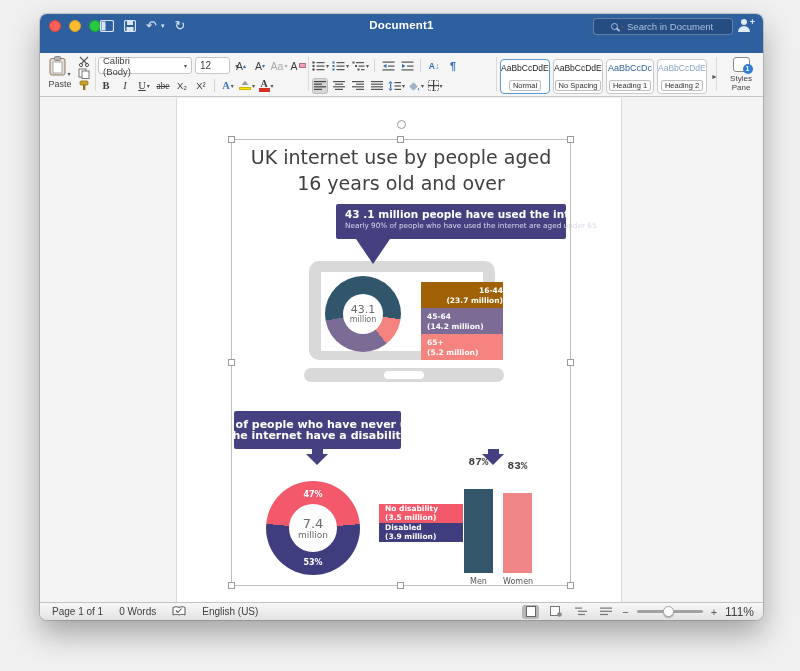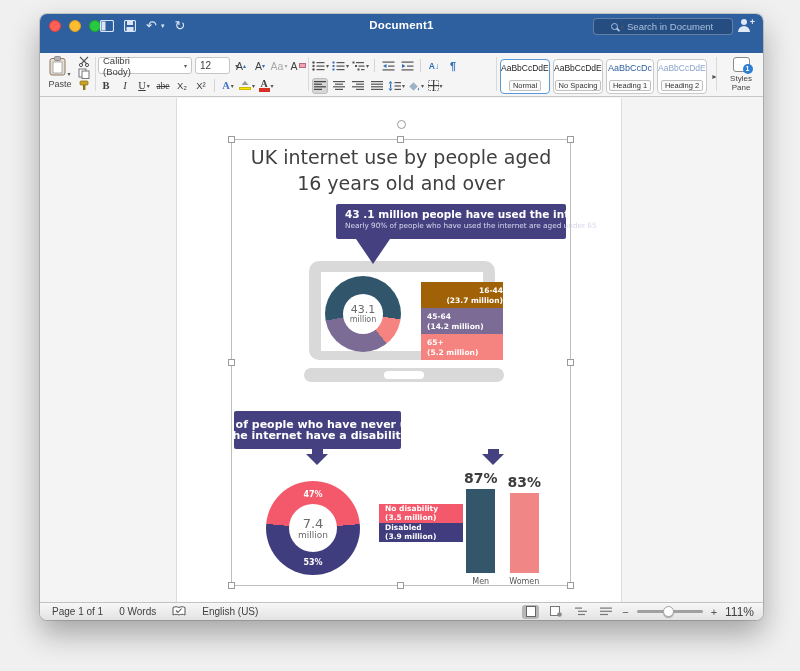--- a/index.html
+++ b/index.html
@@ -163,21 +163,21 @@
              border-radius:2px; display:flex; flex-direction:column; align-items:center; justify-content:center; }
   .banner3 { position:absolute; left:244px; top:313px; width:145px; height:38px; background:#454180;
              border-radius:2px; display:flex; flex-direction:column; align-items:center; justify-content:center; }
   .bline { color:#fff; font-size:11px; font-weight:bold; line-height:11px; white-space:nowrap; }
   .arrow-stem { position:absolute; width:11px; height:6px; background:#454180; }
   .arrow-head { position:absolute; width:0; height:0; border-left:11px solid transparent;
                 border-right:11px solid transparent; border-top:11px solid #454180; }
 
   .bars { position:absolute; left:287px; bottom:30px; display:flex; align-items:flex-end; gap:10px; }
   .bar-col { position:relative; display:flex; flex-direction:column; align-items:center; }
-  .bar-value { font-size:14px; color:#3c3c3c; margin-bottom:3px; font-weight:bold; }
+  .bar-value { font-size:11px; color:#3c3c3c; margin-bottom:21px; font-weight:bold;font-family:Liberation Mono, monospace; }
   .bar { width:29px; }
   .bar-name { position:absolute; top:calc(100% + 4px); width:100%; text-align:center; font-size:8px; color:#555; }
 
   
   .statusbar { position:absolute; left:0; right:0; bottom:0; height:18px;
                background:linear-gradient(#f7f7f7,#e3e3e3); border-top:1px solid #c2c2c2;
                display:flex; align-items:center; font-size:10px; color:#404040; }
   .sb-left { display:flex; align-items:center; gap:16px; padding-left:12px; }
   .sb-right { margin-left:auto; display:flex; align-items:center; gap:8px; padding-right:9px; }
   .view-ic { width:17px; height:14px; display:flex; align-items:center; justify-content:center; border-radius:3px; }

